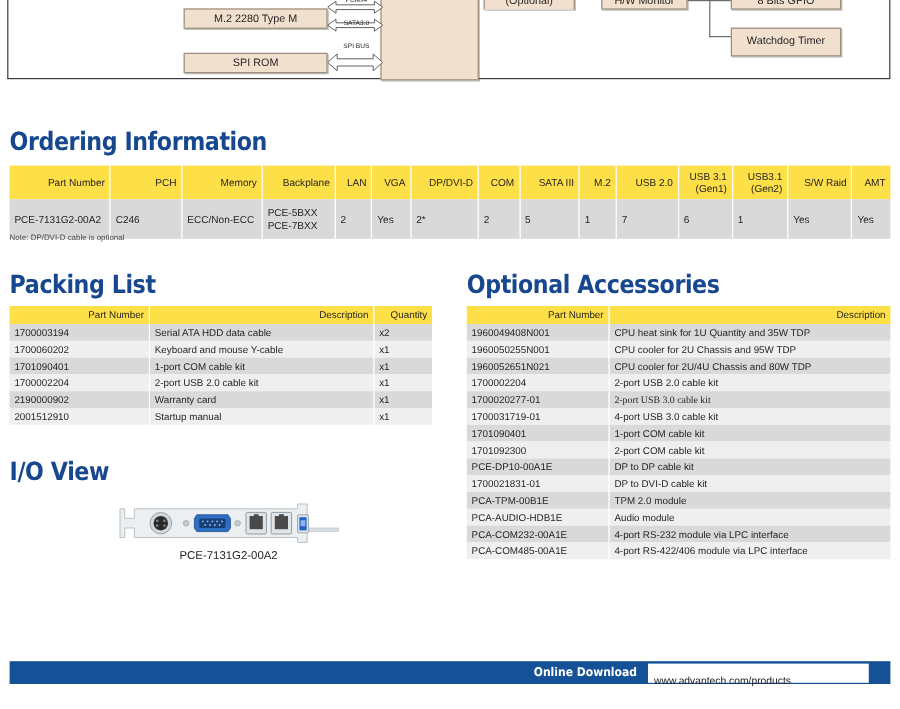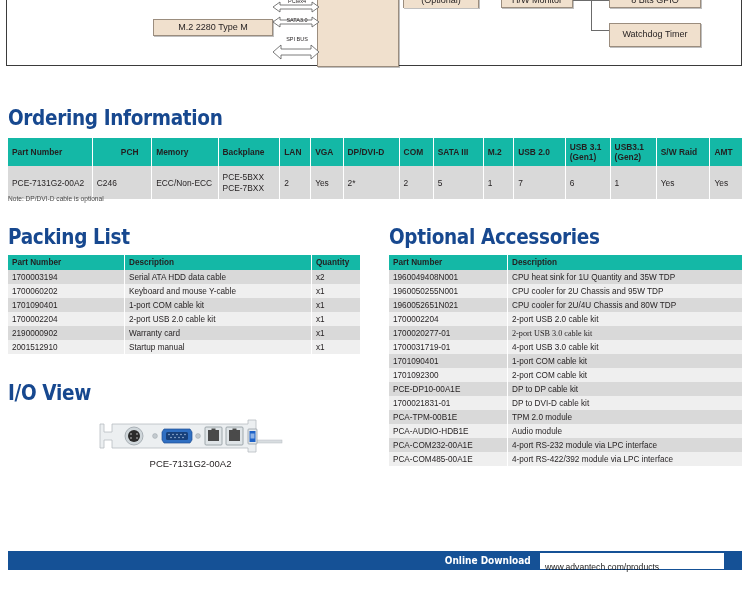--- a/index.html
+++ b/index.html
@@ -68,23 +68,23 @@
   }
 
   
   table.dt {
     border-collapse: collapse;
     position: absolute;
     font-size: 8.2px;
     color: #231f20;
   }
   table.dt th {
-    background: #14b8a6;
-    font-weight: bold;
-    text-align: left;
+    background: #fde047;
+    font-weight: normal;
+    text-align: right;
     padding: 3px 4px;
     border-right: 1px solid #ffffff;
     white-space: nowrap;
     vertical-align: middle;
   }
   table.dt td {
     padding: 2.5px 4px;
     border-right: 1px solid #ffffff;
     vertical-align: middle;
   }
@@ -151,22 +151,23 @@
     line-height: 13px;
     box-sizing: border-box;
     margin-right: 18px;
   }
 </style>
 </head>
 <body>
 
 <div id="block-diagram">
 
-  <div class="blk" style="left:146px;top:138px;width:120px;height:17px;">M.2 2280 Type M</div>
-
+  <div class="blk" style="left:146px;top:126px;width:120px;height:17px;">M.2 2280 Type M</div>
+
+  <div class="blk" style="left:146px;top:163px;width:120px;height:17px;">SPI ROM</div>
 
   <div class="blk" style="left:310px;top:100px;width:82px;height:86px;"></div>
 
   <div class="blk" style="left:396px;top:112px;width:76px;height:15px;border-bottom:none;">(Optional)</div>
 
   <div class="blk" style="left:494px;top:112px;width:72px;height:15px;">H/W Monitor</div>
 
   <div class="blk" style="left:602px;top:112px;width:92px;height:15px;">8 Bits GPIO</div>
 
   <div class="blk" style="left:602px;top:142px;width:92px;height:24px;">Watchdog Timer</div>
@@ -345,21 +346,21 @@
       <tr>
         <td>PCA-AUDIO-HDB1E</td>
         <td style="border-right: none;">Audio module</td>
       </tr>
       <tr>
         <td>PCA-COM232-00A1E</td>
         <td style="border-right: none;">4-port RS-232 module via LPC interface</td>
       </tr>
       <tr>
         <td>PCA-COM485-00A1E</td>
-        <td style="border-right: none;">4-port RS-422/392 module via LPC interface</td>
+        <td style="border-right: none;">4-port RS-422/406 module via LPC interface</td>
       </tr>
     </tbody>
 </table>
 
 <div class="sec-heading" style="left:8px;top:381px;">I/O View</div>
 
 <div id="io-image">
   <svg width="185" height="38" viewBox="0 0 185 38">
 
     <path d="M6 6 L6 14 L14 14 L14 6 L150 6 L150 2 L158 2 L158 34 L150 34 L150 30 L14 30 L14 22 L6 22 L6 30 L2 30 L2 6 Z" fill="#eceff1" stroke="#b7bdc2" stroke-width="0.8"></path>

